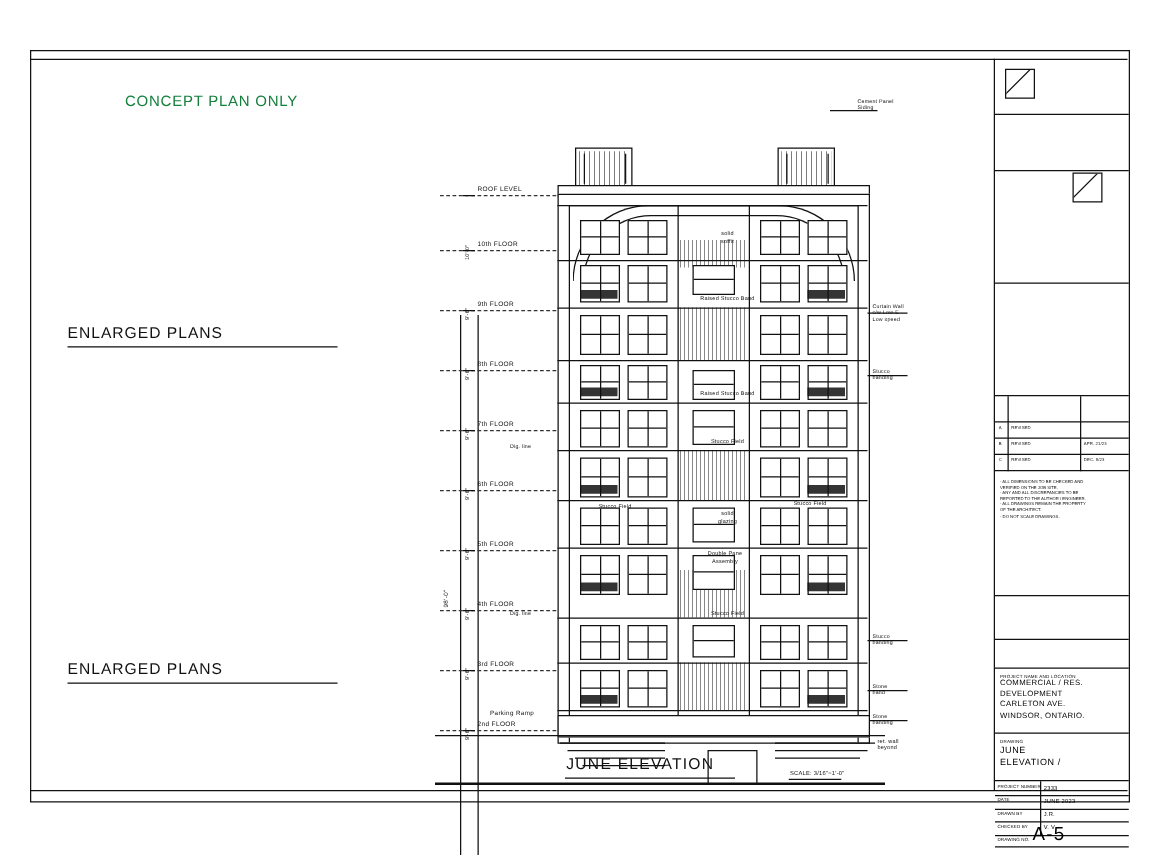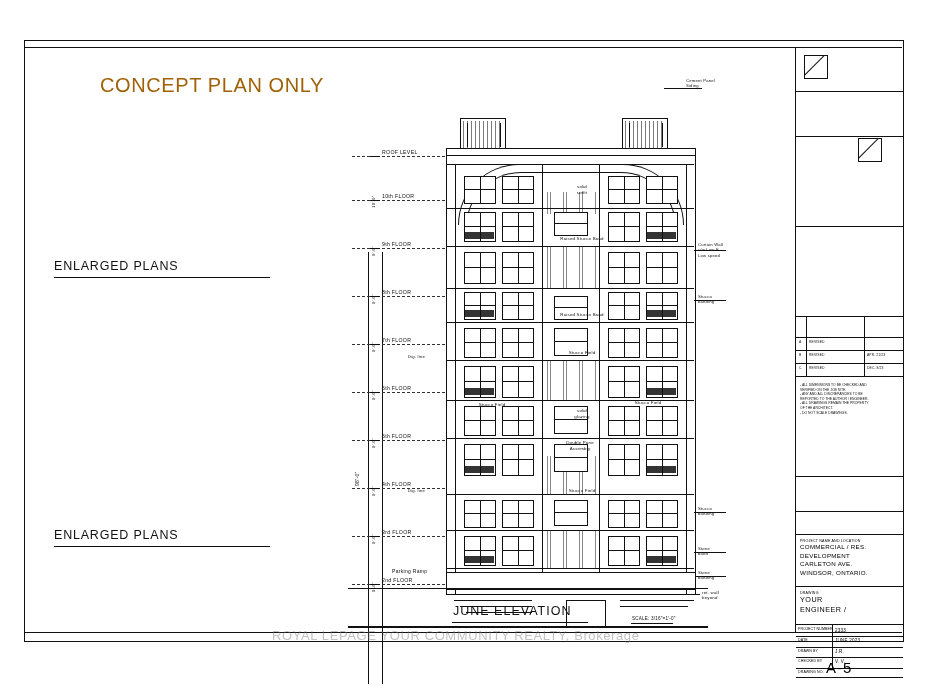--- a/index.html
+++ b/index.html
@@ -20,21 +20,21 @@
   }
   .border-inner-top{
     position:absolute;left:24px;top:47px;width:878px;height:0;border-top:1px solid #111;
   }
   .border-inner-bottom{
     position:absolute;left:24px;top:632px;width:878px;height:0;border-top:1px solid #111;
   }
 
   
   .concept-title{
-    position:absolute;left:100px;top:74px;font-size:20px;letter-spacing:.6px;color:#a16207;
+    position:absolute;left:100px;top:74px;font-size:12px;letter-spacing:.6px;color:#15803d;
     white-space:nowrap;
   }
   .enlarged-1{
     position:absolute;left:54px;top:259px;font-size:12.5px;letter-spacing:.8px;color:#111;white-space:nowrap;
   }
   .enlarged-1-rule{
     position:absolute;left:54px;top:277px;width:216px;height:0;border-top:1.4px solid #111;
   }
   .enlarged-2{
     position:absolute;left:54px;top:528px;font-size:12.5px;letter-spacing:.8px;color:#111;white-space:nowrap;
@@ -493,22 +493,22 @@
       <div class="hdr">PROJECT NAME AND LOCATION</div>
       <div class="l">COMMERCIAL / RES.</div>
       <div class="l">DEVELOPMENT</div>
       <div class="l">CARLETON AVE.</div>
       <div class="l">WINDSOR, ONTARIO.</div>
     </div>
 
     <div class="tb-row tb-drawing"></div>
     <div class="draw-box">
       <div class="hdr">DRAWING</div>
-      <div class="l">YOUR</div>
-      <div class="l">ENGINEER /</div>
+      <div class="l">JUNE</div>
+      <div class="l">ELEVATION /</div>
     </div>
 
     <div class="tb-row tb-meta"></div>
     <div class="meta-grid">
       <div class="mrow" style="top:11px;"></div>
       <div class="mrow" style="top:22px;"></div>
       <div class="mrow" style="top:32px;"></div>
       <div class="mrow" style="top:43px;"></div>
       <div class="mcol" style="left:36px;"></div>
 
@@ -523,15 +523,14 @@
 
       <div class="meta-lab" style="left:2px;top:34px;">CHECKED BY</div>
       <div class="meta-val" style="left:39px;top:34px;">V. V.</div>
 
       <div class="meta-lab" style="left:2px;top:45px;">DRAWING NO.</div>
     </div>
 
     <div class="sheet-num">A-5</div>
   </div>
 
-  <div class="watermark">ROYAL LEPAGE YOUR COMMUNITY REALTY, Brokerage</div>
 
 </div>
 
 </body></html>

